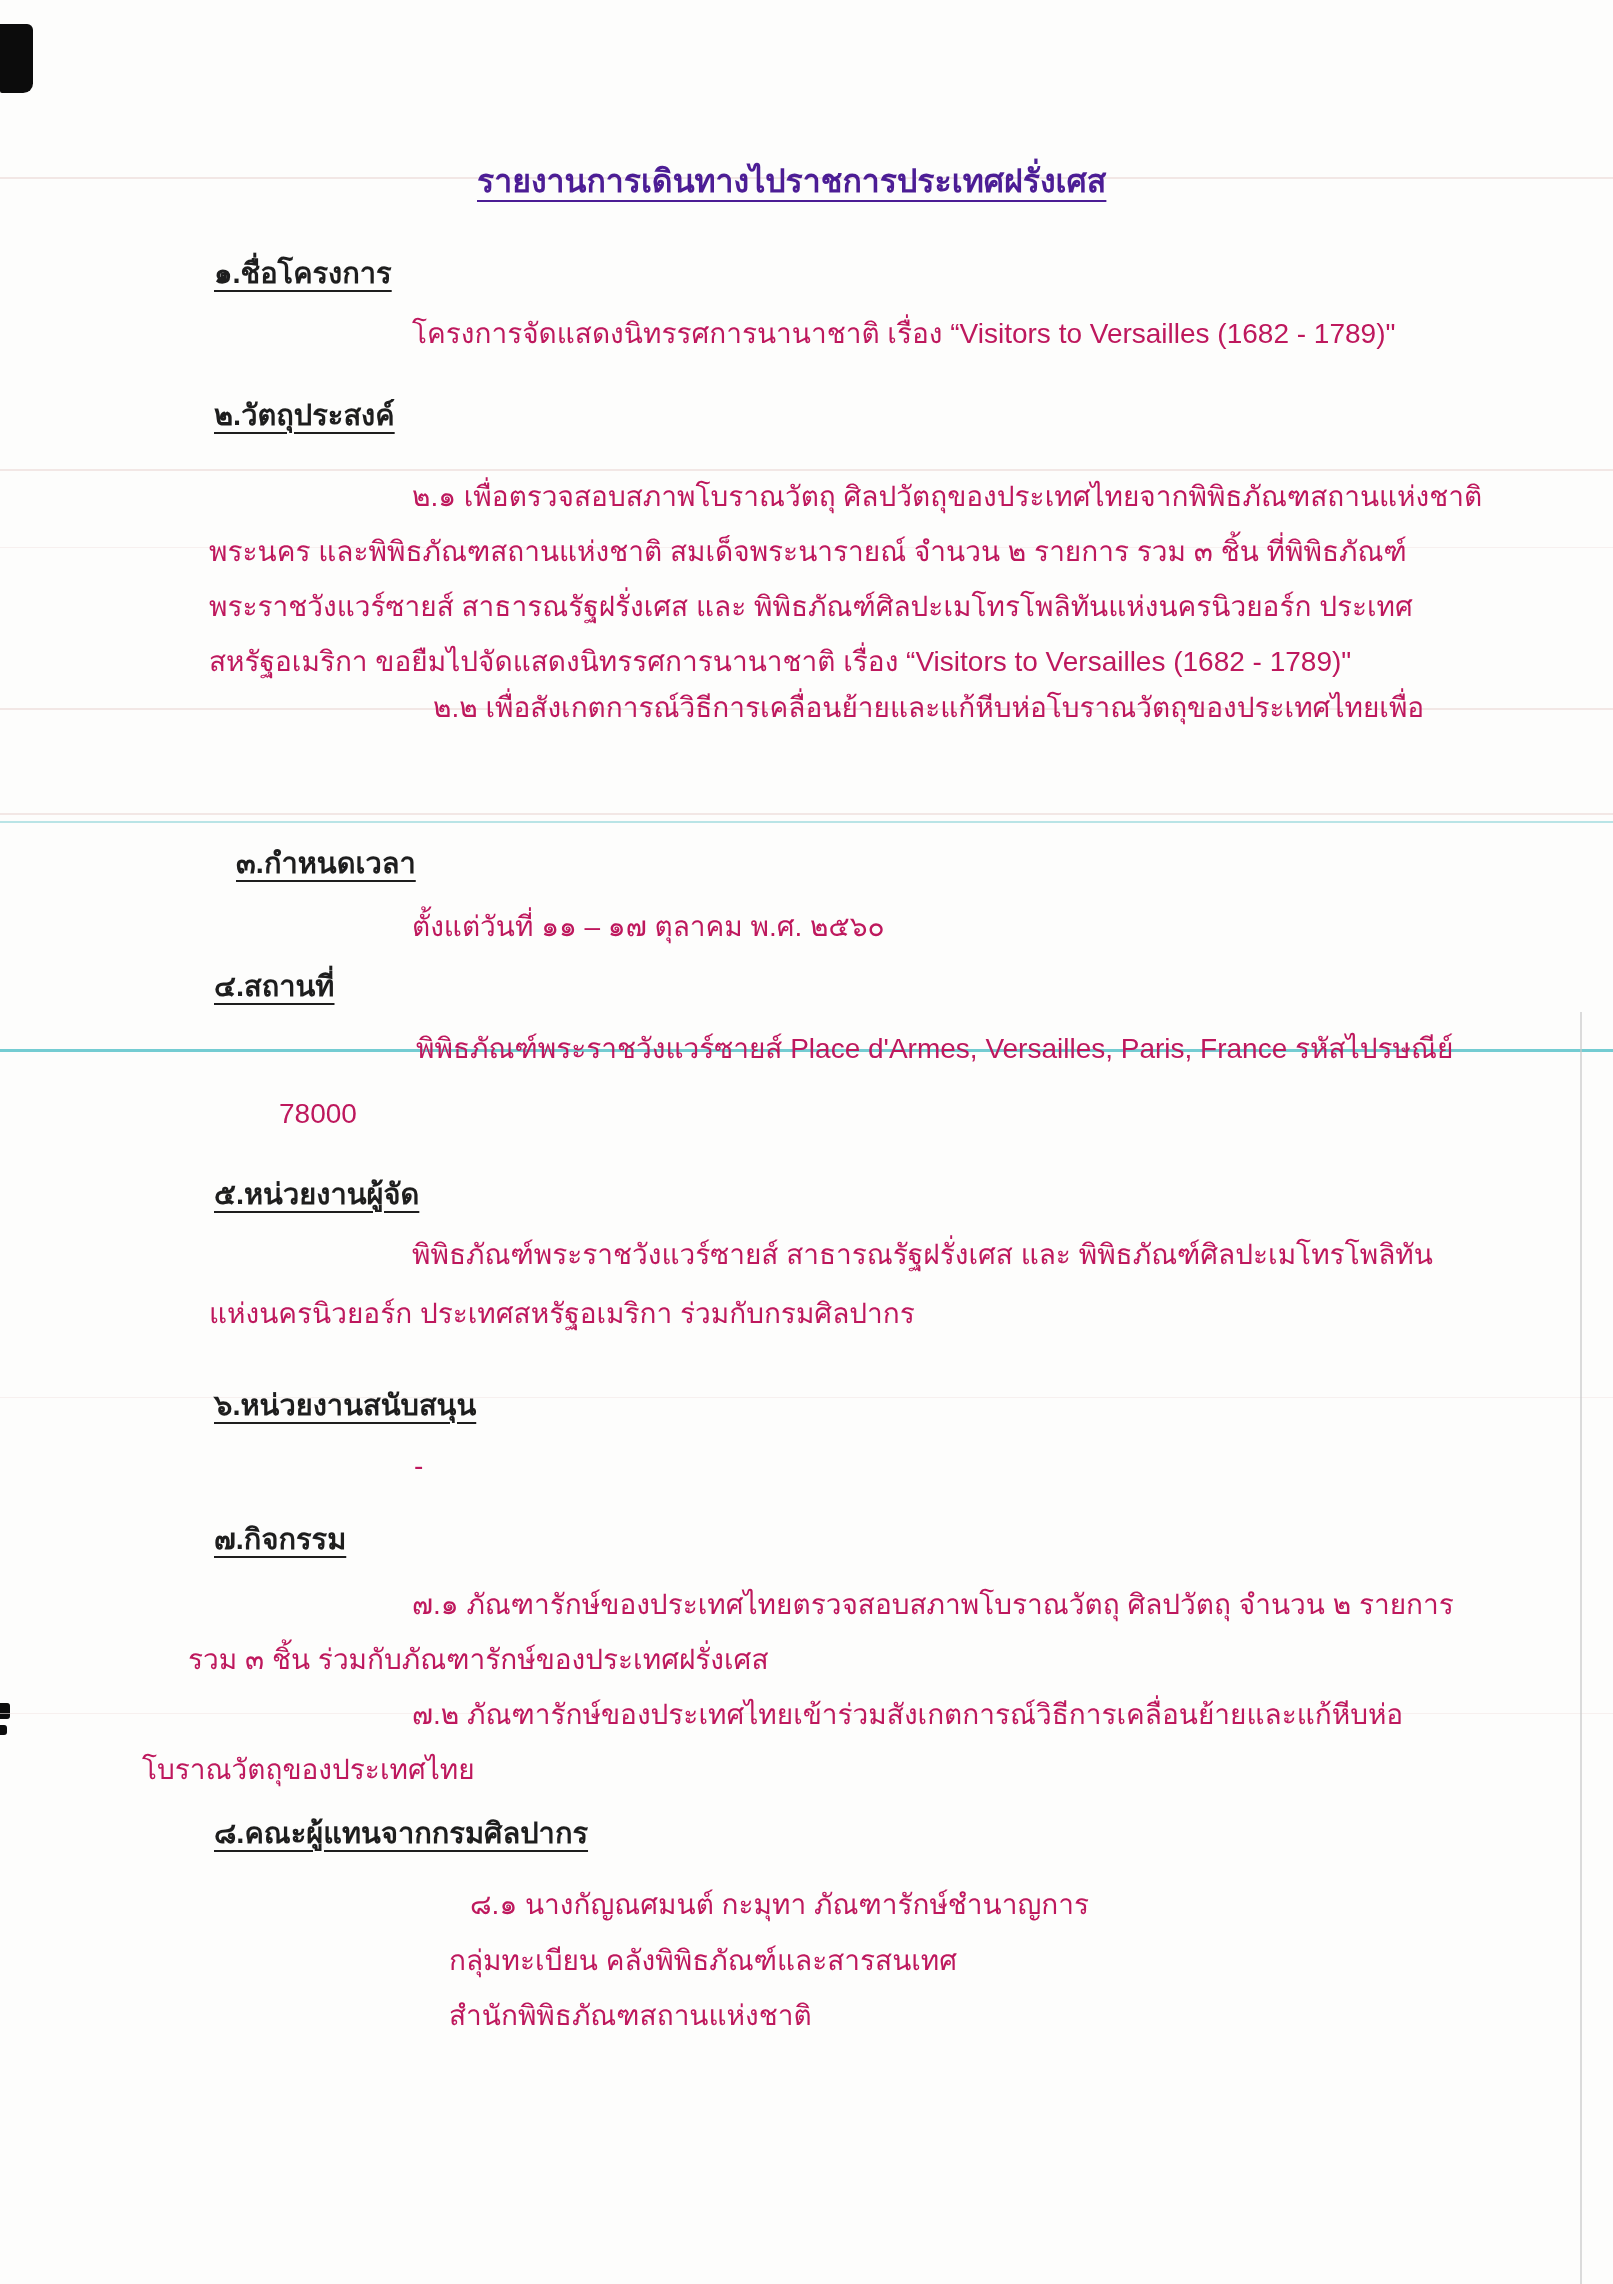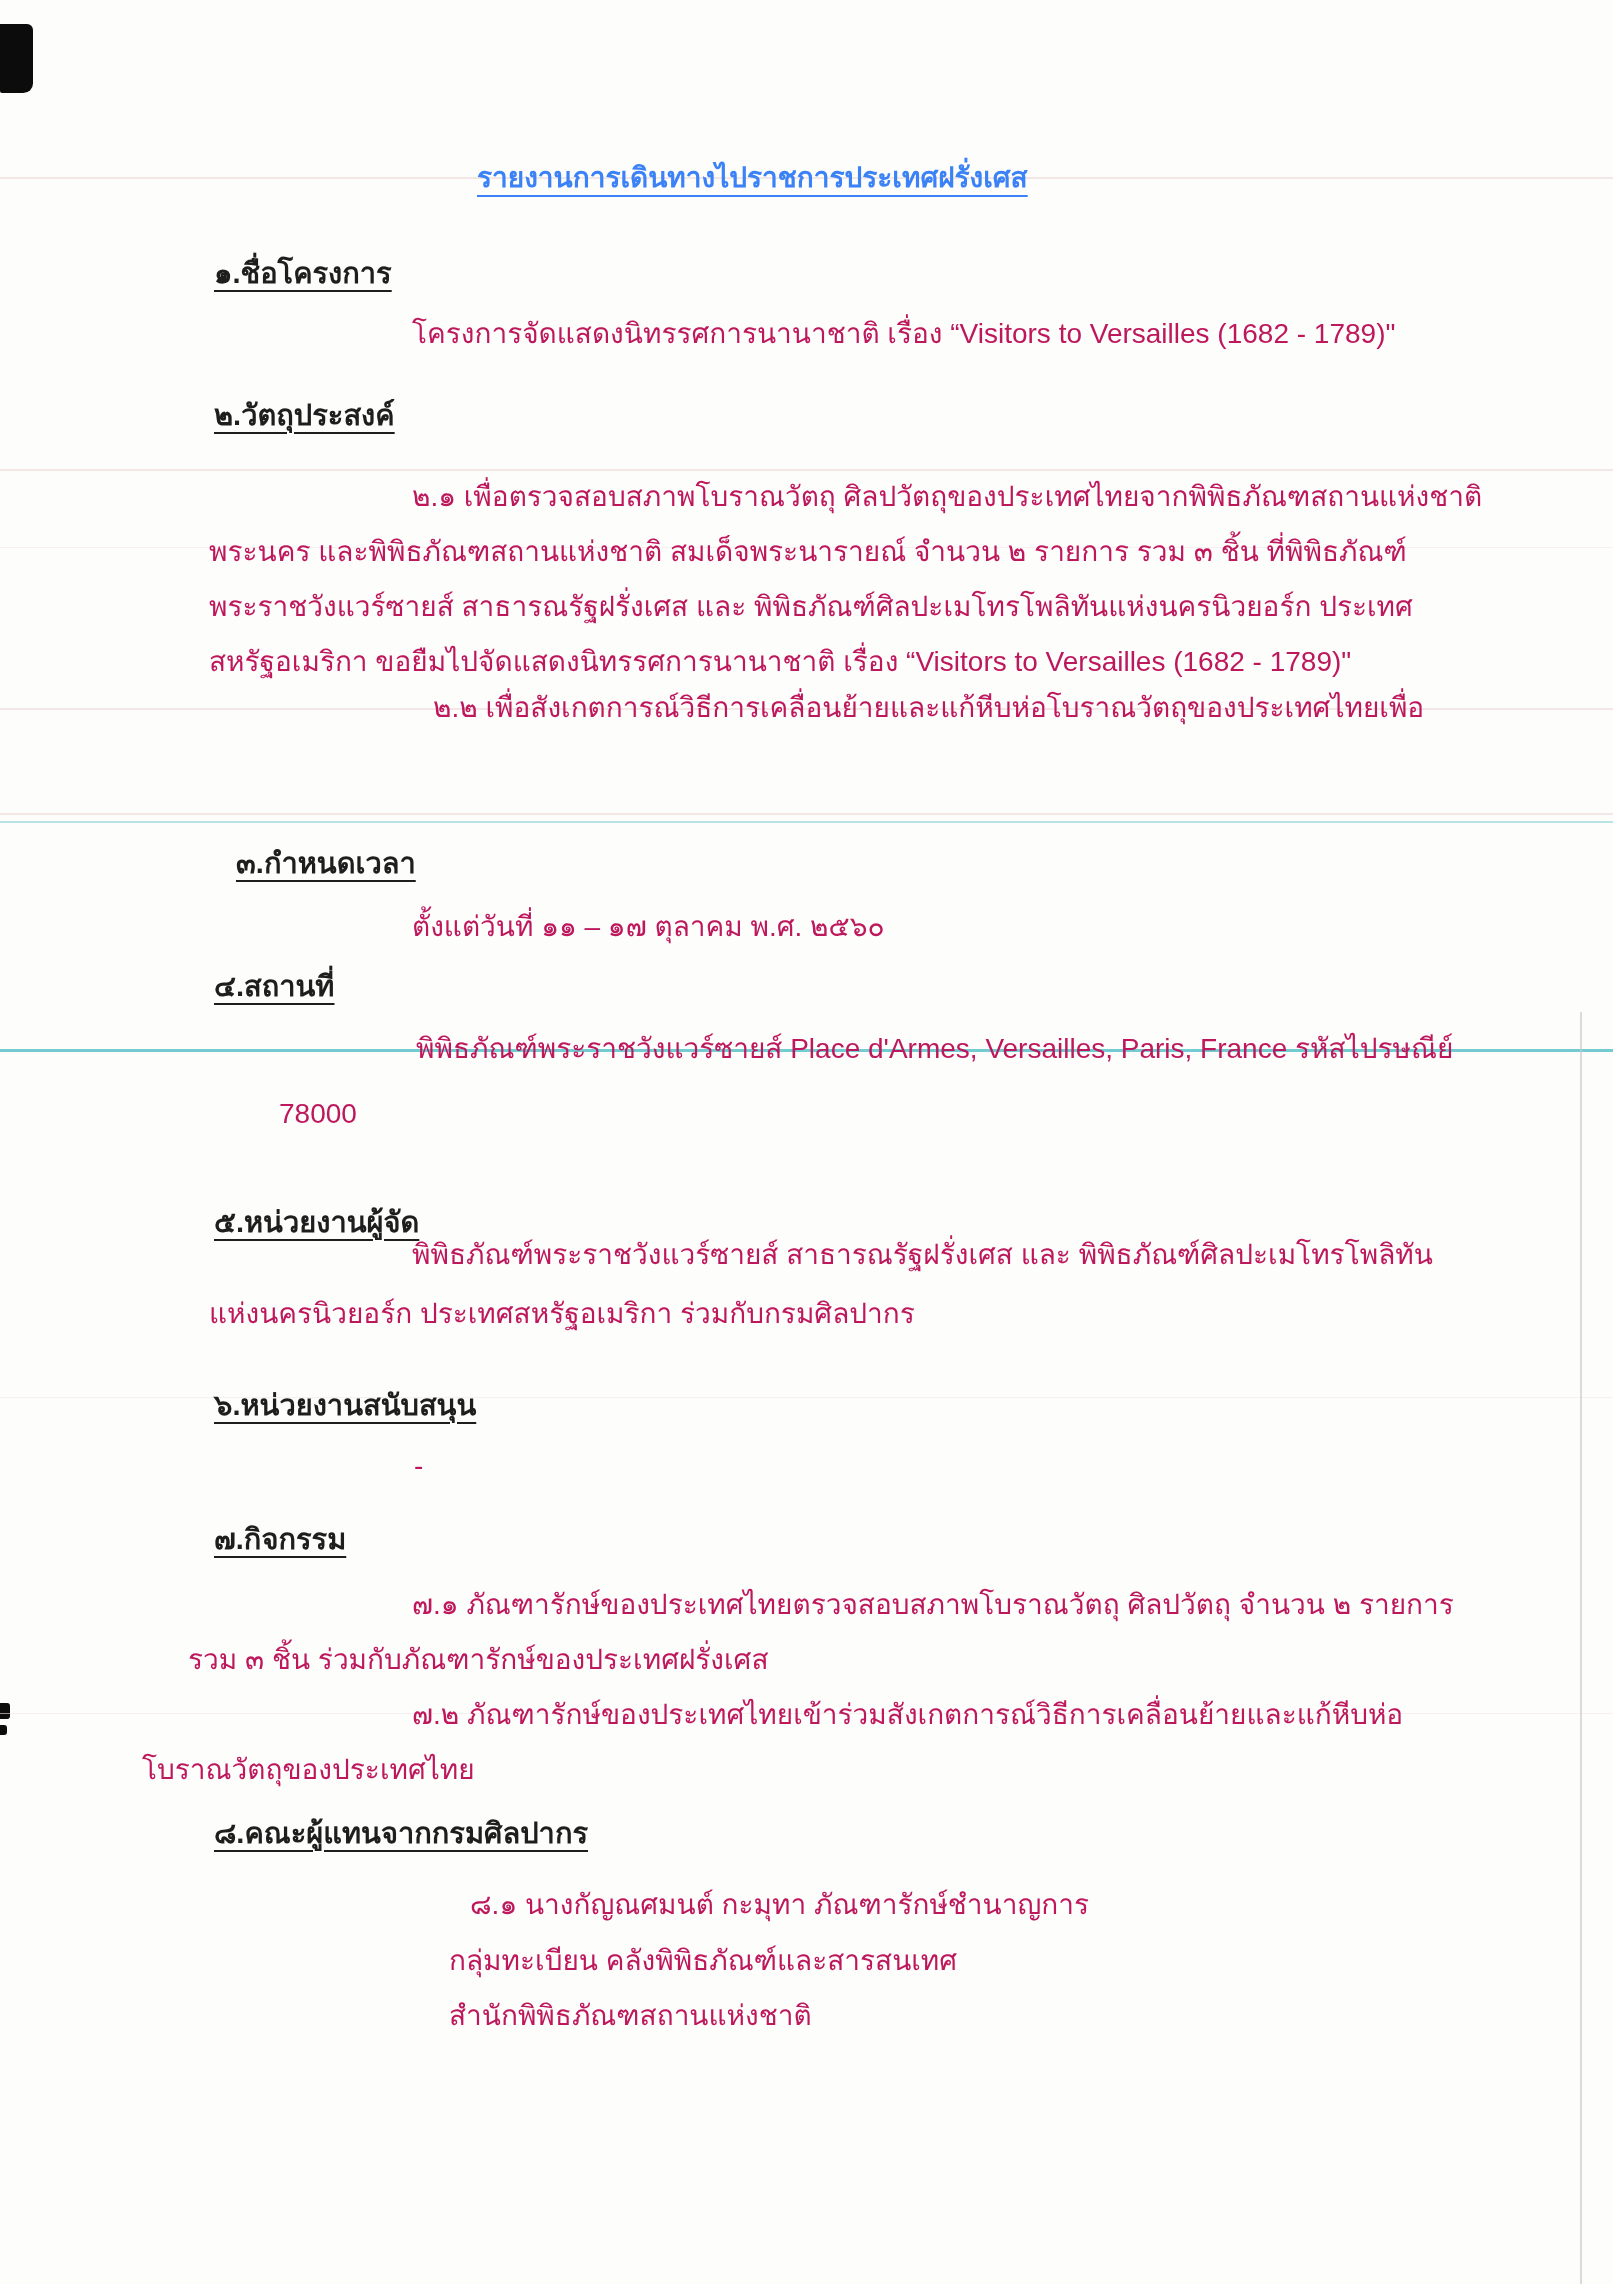--- a/index.html
+++ b/index.html
@@ -25,23 +25,23 @@
     font-size: 29px;
     font-weight: bold;
     color: #1e1e1e;
     text-decoration: underline;
     text-decoration-thickness: 2px;
     text-underline-offset: 6.9px;
   }
   .title {
     position: absolute;
     white-space: nowrap;
-    font-size: 28px;
+    font-size: 32px;
     font-weight: bold;
-    color: #3b82f6;
+    color: #4c1d95;
     text-decoration: underline;
     text-decoration-thickness: 2px;
     text-underline-offset: 7.8px;
   }
   
   .hline { position: absolute; left: 0; width: 1613px; height: 2px; pointer-events: none; }
   .hline.pink   { background: #eedfdd; opacity: .75; }
   .hline.faint  { background: #f3e8e6; opacity: .6; height: 1px; }
   .hline.cyan-light { background: #b9e4e6; }
   .hline.cyan-strong { background: #74ccd2; height: 2.9px; }
@@ -88,21 +88,21 @@
   <div class="line" style="left:209px; top:642px;">สหรัฐอเมริกา ขอยืมไปจัดแสดงนิทรรศการนานาชาติ เรื่อง “Visitors to Versailles (1682 - 1789)"</div>
   <div class="line" style="left:412px; top:688px;margin-left:21px;">๒.๒ เพื่อสังเกตการณ์วิธีการเคลื่อนย้ายและแก้หีบห่อโบราณวัตถุของประเทศไทยเพื่อ</div>
 
   <div class="heading" style="left:214px; top:840px;margin-left:22px;">๓.กำหนดเวลา</div>
   <div class="line" style="left:412px; top:907px;">ตั้งแต่วันที่ ๑๑ – ๑๗ ตุลาคม พ.ศ. ๒๕๖๐</div>
 
   <div class="heading" style="left:214px; top:963px;">๔.สถานที่</div>
   <div class="line" style="left:416px; top:1029px;">พิพิธภัณฑ์พระราชวังแวร์ซายส์ Place d'Armes, Versailles, Paris, France รหัสไปรษณีย์</div>
   <div class="line" style="left:279px; top:1094px;">78000</div>
 
-  <div class="heading" style="left:214px; top:1171px;margin-top:28px;">๕.หน่วยงานผู้จัด</div>
+  <div class="heading" style="left:214px; top:1171px;">๕.หน่วยงานผู้จัด</div>
   <div class="line" style="left:412px; top:1235px;">พิพิธภัณฑ์พระราชวังแวร์ซายส์ สาธารณรัฐฝรั่งเศส และ พิพิธภัณฑ์ศิลปะเมโทรโพลิทัน</div>
   <div class="line" style="left:209px; top:1294px;">แห่งนครนิวยอร์ก ประเทศสหรัฐอเมริกา ร่วมกับกรมศิลปากร</div>
 
   <div class="heading" style="left:214px; top:1382px;">๖.หน่วยงานสนับสนุน</div>
   <div class="line" style="left:414px; top:1446px;">-</div>
 
   <div class="heading" style="left:214px; top:1516px;">๗.กิจกรรม</div>
   <div class="line" style="left:412px; top:1585px;">๗.๑ ภัณฑารักษ์ของประเทศไทยตรวจสอบสภาพโบราณวัตถุ ศิลปวัตถุ จำนวน ๒ รายการ</div>
   <div class="line" style="left:188px; top:1640px;">รวม ๓ ชิ้น ร่วมกับภัณฑารักษ์ของประเทศฝรั่งเศส</div>
   <div class="line" style="left:412px; top:1695px;">๗.๒ ภัณฑารักษ์ของประเทศไทยเข้าร่วมสังเกตการณ์วิธีการเคลื่อนย้ายและแก้หีบห่อ</div>

